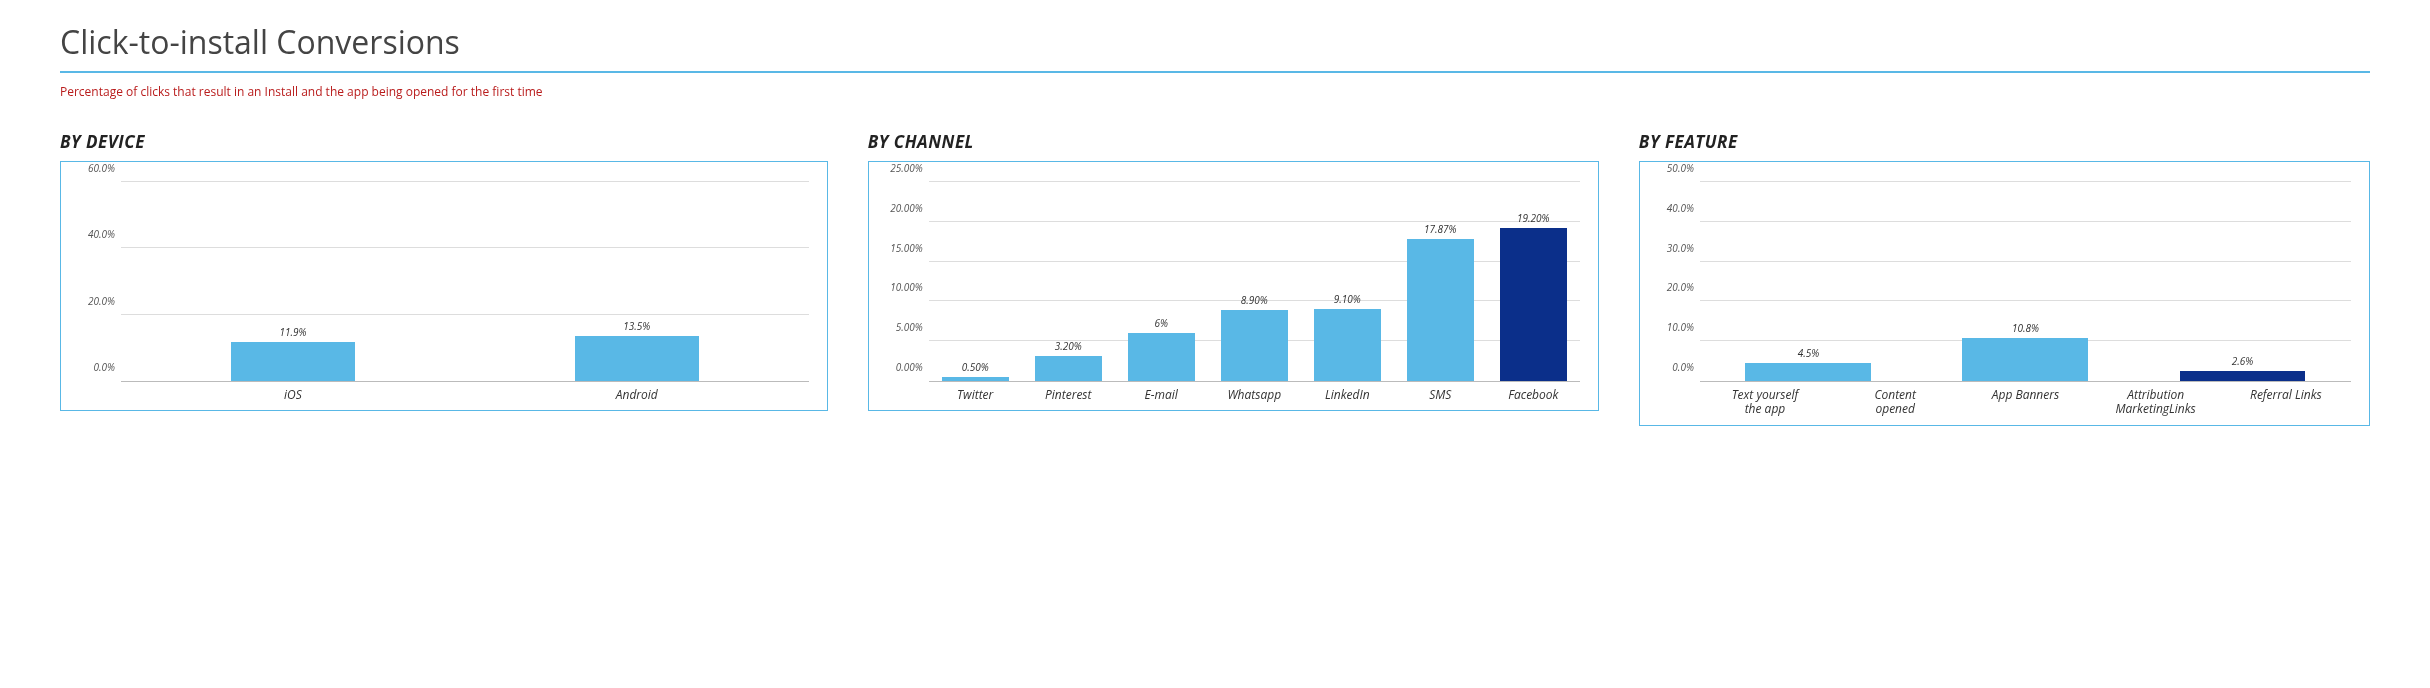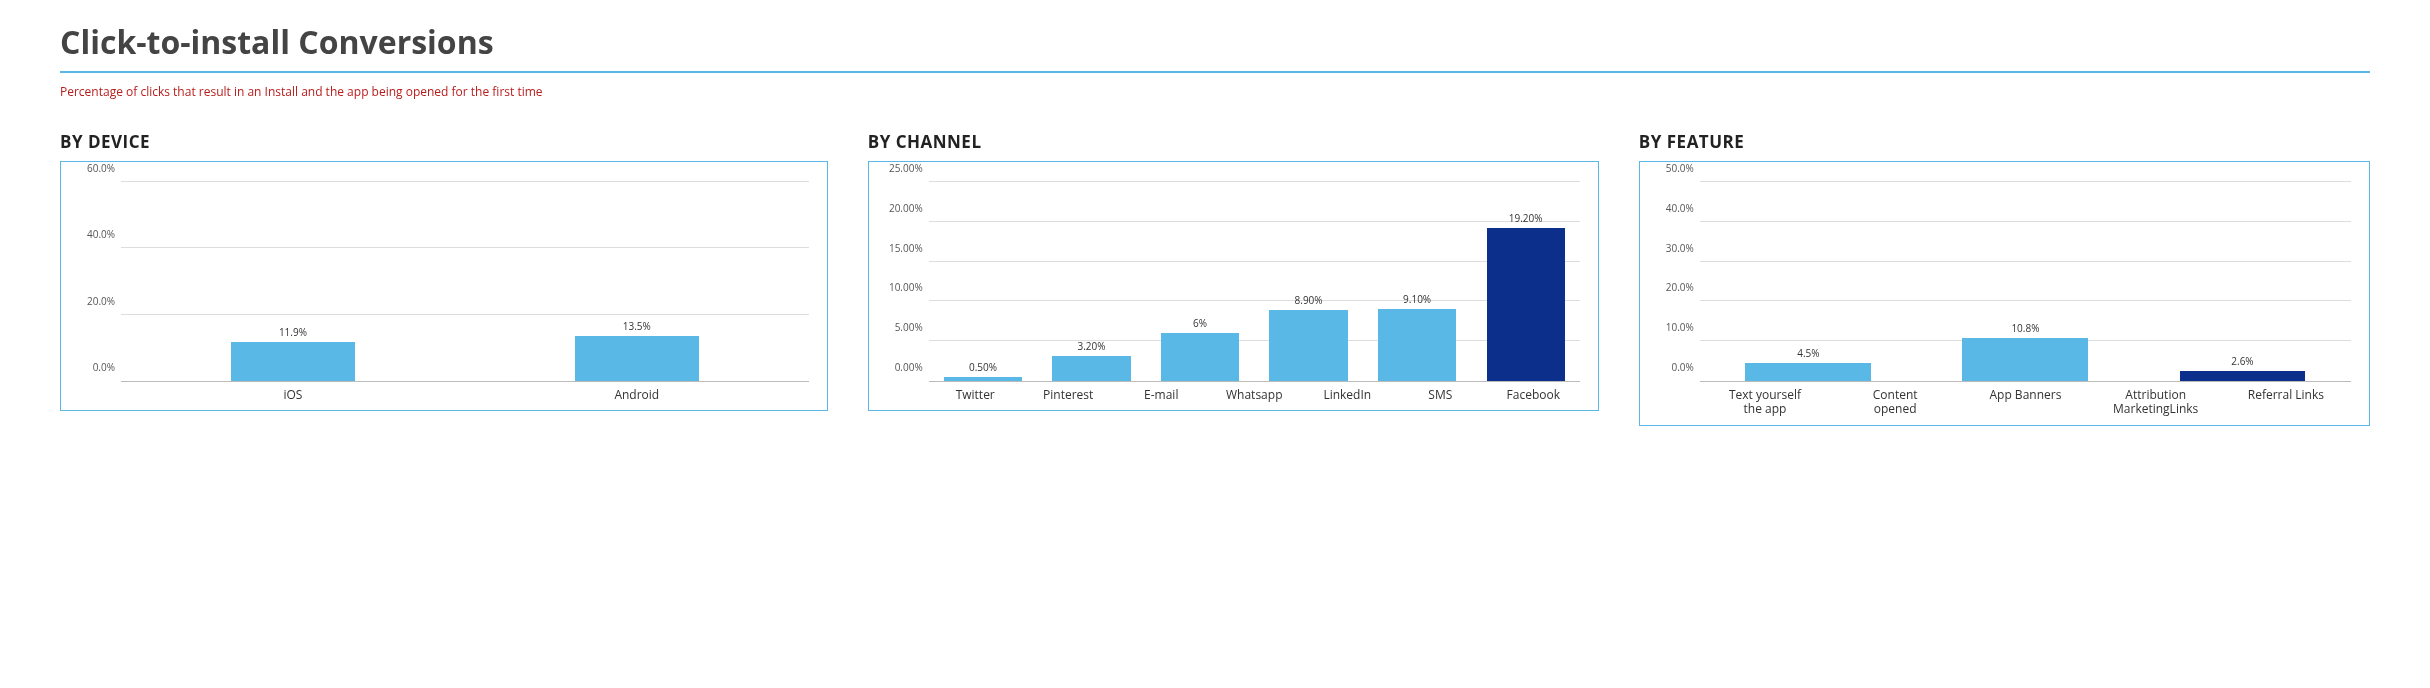--- a/index.html
+++ b/index.html
@@ -5,41 +5,42 @@
   * { box-sizing: border-box; }
   body {
     margin: 0;
     padding: 20px 60px;
     font-family: "Open Sans", "Segoe UI", Arial, sans-serif;
     background: #fff;
     color: #333;
   }
   .page-title {
     font-size: 32px;
-    font-weight: 700;
+    font-weight: 400;
     color: #444;
     margin: 0 0 8px 0;
   }
   .title-rule {
     border: none;
     border-top: 2px solid #59b8e6;
     margin: 0 0 10px 0;
   }
   .subtitle {
     color: #b91c1c;
     font-size: 12px;
     margin: 0 0 30px 0;
   }
   .charts-row {
     display: flex;
     gap: 40px;
     align-items: flex-start;
   }
   .chart-block {
     flex: 1;
+    font-style: italic;
   }
   .chart-block.by-device { flex: 1.05; }
   .chart-block.by-channel { flex: 1.0; }
   .chart-block.by-feature { flex: 1.0; }
   .chart-title {
     font-size: 17px;
     font-weight: 700;
     letter-spacing: 0.5px;
     color: #222;
     margin: 0 0 8px 0;
@@ -179,20 +180,24 @@
             </div>
             <div class="bar-slot">
               <div class="bar-label">8.90%</div>
               <div class="bar" style="height: 35.6%; width: 72%;"></div>
             </div>
             <div class="bar-slot">
               <div class="bar-label">9.10%</div>
               <div class="bar" style="height: 36.4%; width: 72%;"></div>
             </div>
             <div class="bar-slot">
+              <div class="bar-label">17.87%</div>
+              <div class="bar" style="height: 71.48%; width: 72%;"></div>
+            </div>
+            <div class="bar-slot">
               <div class="bar-label">19.20%</div>
               <div class="bar dark" style="height: 76.8%; width: 72%;"></div>
             </div>
           </div>
         </div>
       <div class="xaxis" id="xaxis-by_channel">
           <div class="xtick">Twitter</div>
           <div class="xtick">Pinterest</div>
           <div class="xtick">E-mail</div>
           <div class="xtick">Whatsapp</div>

